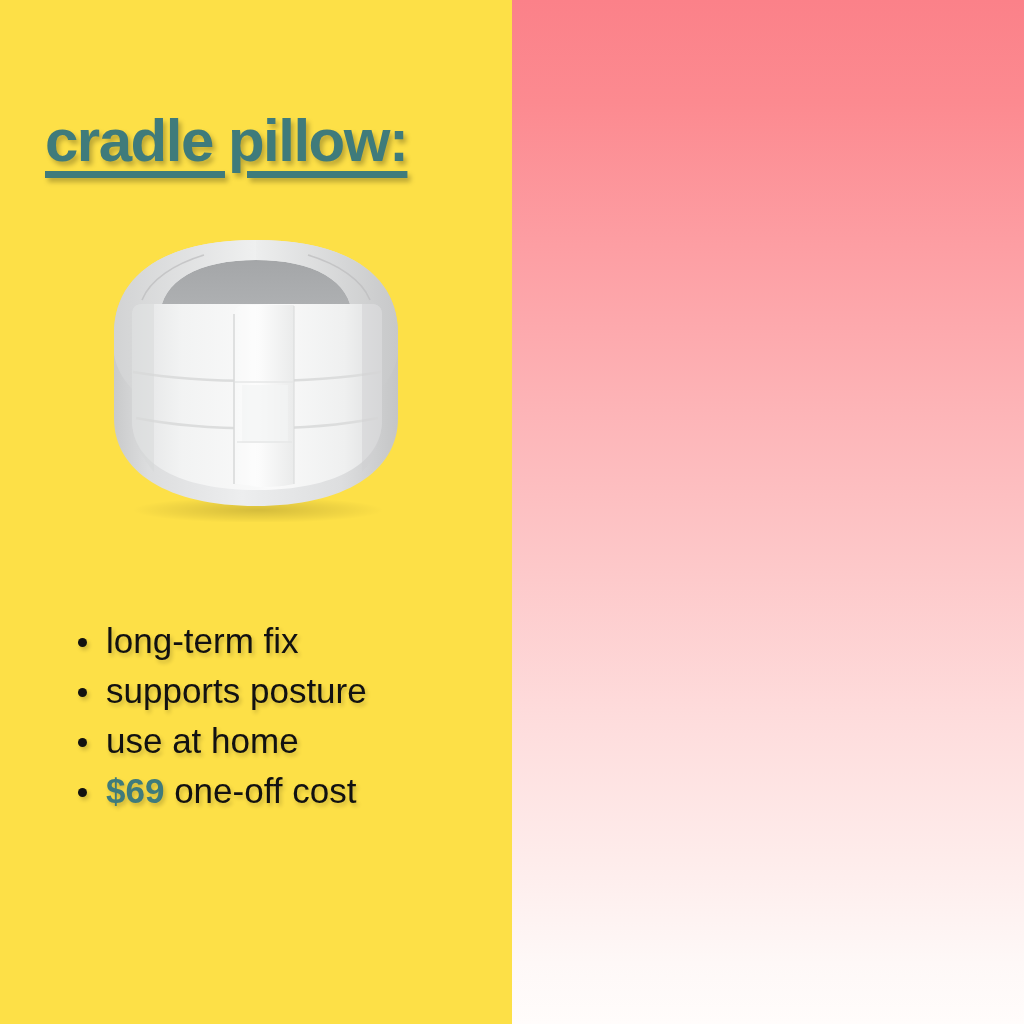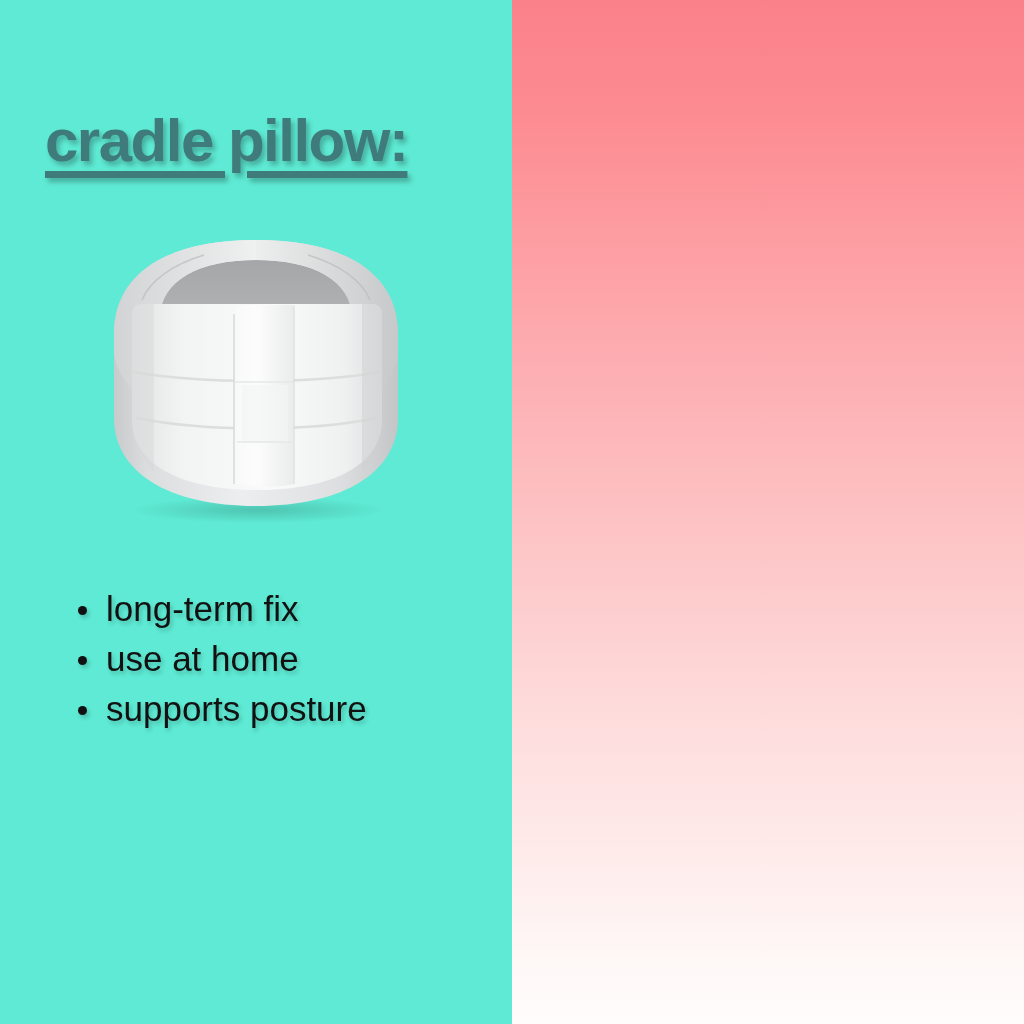--- a/index.html
+++ b/index.html
@@ -11,21 +11,21 @@
   }
 
   .canvas {
     position:relative;
     width:1024px; height:1024px;
     display:flex;
   }
 
   
   .panel { position:relative; height:100%; }
-  .panel-left  { width:512px; background:#5eead4; }
+  .panel-left  { width:512px; background:#fde047; }
   .panel-right {
     width:512px;
     background:linear-gradient(180deg,
        #FB8189 0%,
        #FC8A90 10%,
        #FD9EA3 24%,
        #FDB4B7 40%,
        #FDC9CA 56%,
        #FEDCDC 70%,
        #FEECEB 84%,
@@ -53,21 +53,21 @@
     left:96px; top:222px;
     width:320px; height:300px;
   }
   .media-left svg, .media-right svg { display:block; width:100%; height:100%; }
 
   
   .bullets {
     position:absolute;
     list-style:none;
   }
-  .bullets-left  { left:70px;  top:584px; }
+  .bullets-left  { left:70px;  top:616px; }
 
   .bullets li {
     position:relative;
     height:50px;
     line-height:50px;
     padding-left:36px;
     font-size:35px;
     color:#111111;
     white-space:nowrap;
     text-shadow:2px 3px 4px rgba(0,0,0,0.20);
@@ -192,22 +192,23 @@
         <path d="M 138 92 L 138 262" stroke="#D9DADA" stroke-width="1.6" fill="none"></path>
         <path d="M 198 84 L 198 262" stroke="#D9DADA" stroke-width="1.4" fill="none" opacity="0.7"></path>
 
         <path d="M 36 92 C 36 86, 40 82, 46 82 L 58 82 L 58 250 C 46 236, 36 218, 36 198 Z" fill="#D5D6D7" opacity="0.45"></path>
         <path d="M 286 92 C 286 86, 282 82, 276 82 L 266 82 L 266 250 C 278 236, 286 218, 286 198 Z" fill="#CFD0D1" opacity="0.5"></path>
       </svg>
     </div>
 
     <ul class="bullets bullets-left">
       <li><span>long-term fix</span></li>
+      <li><span>supports posture</span></li>
       <li><span>use at home</span></li>
-      <li><span>supports posture</span></li>
+      <li><span class="price-teal">$69</span><span> one-off cost</span></li>
     </ul>
   </section>
 
   <section class="panel panel-right">
 
     
 
     
 
     

